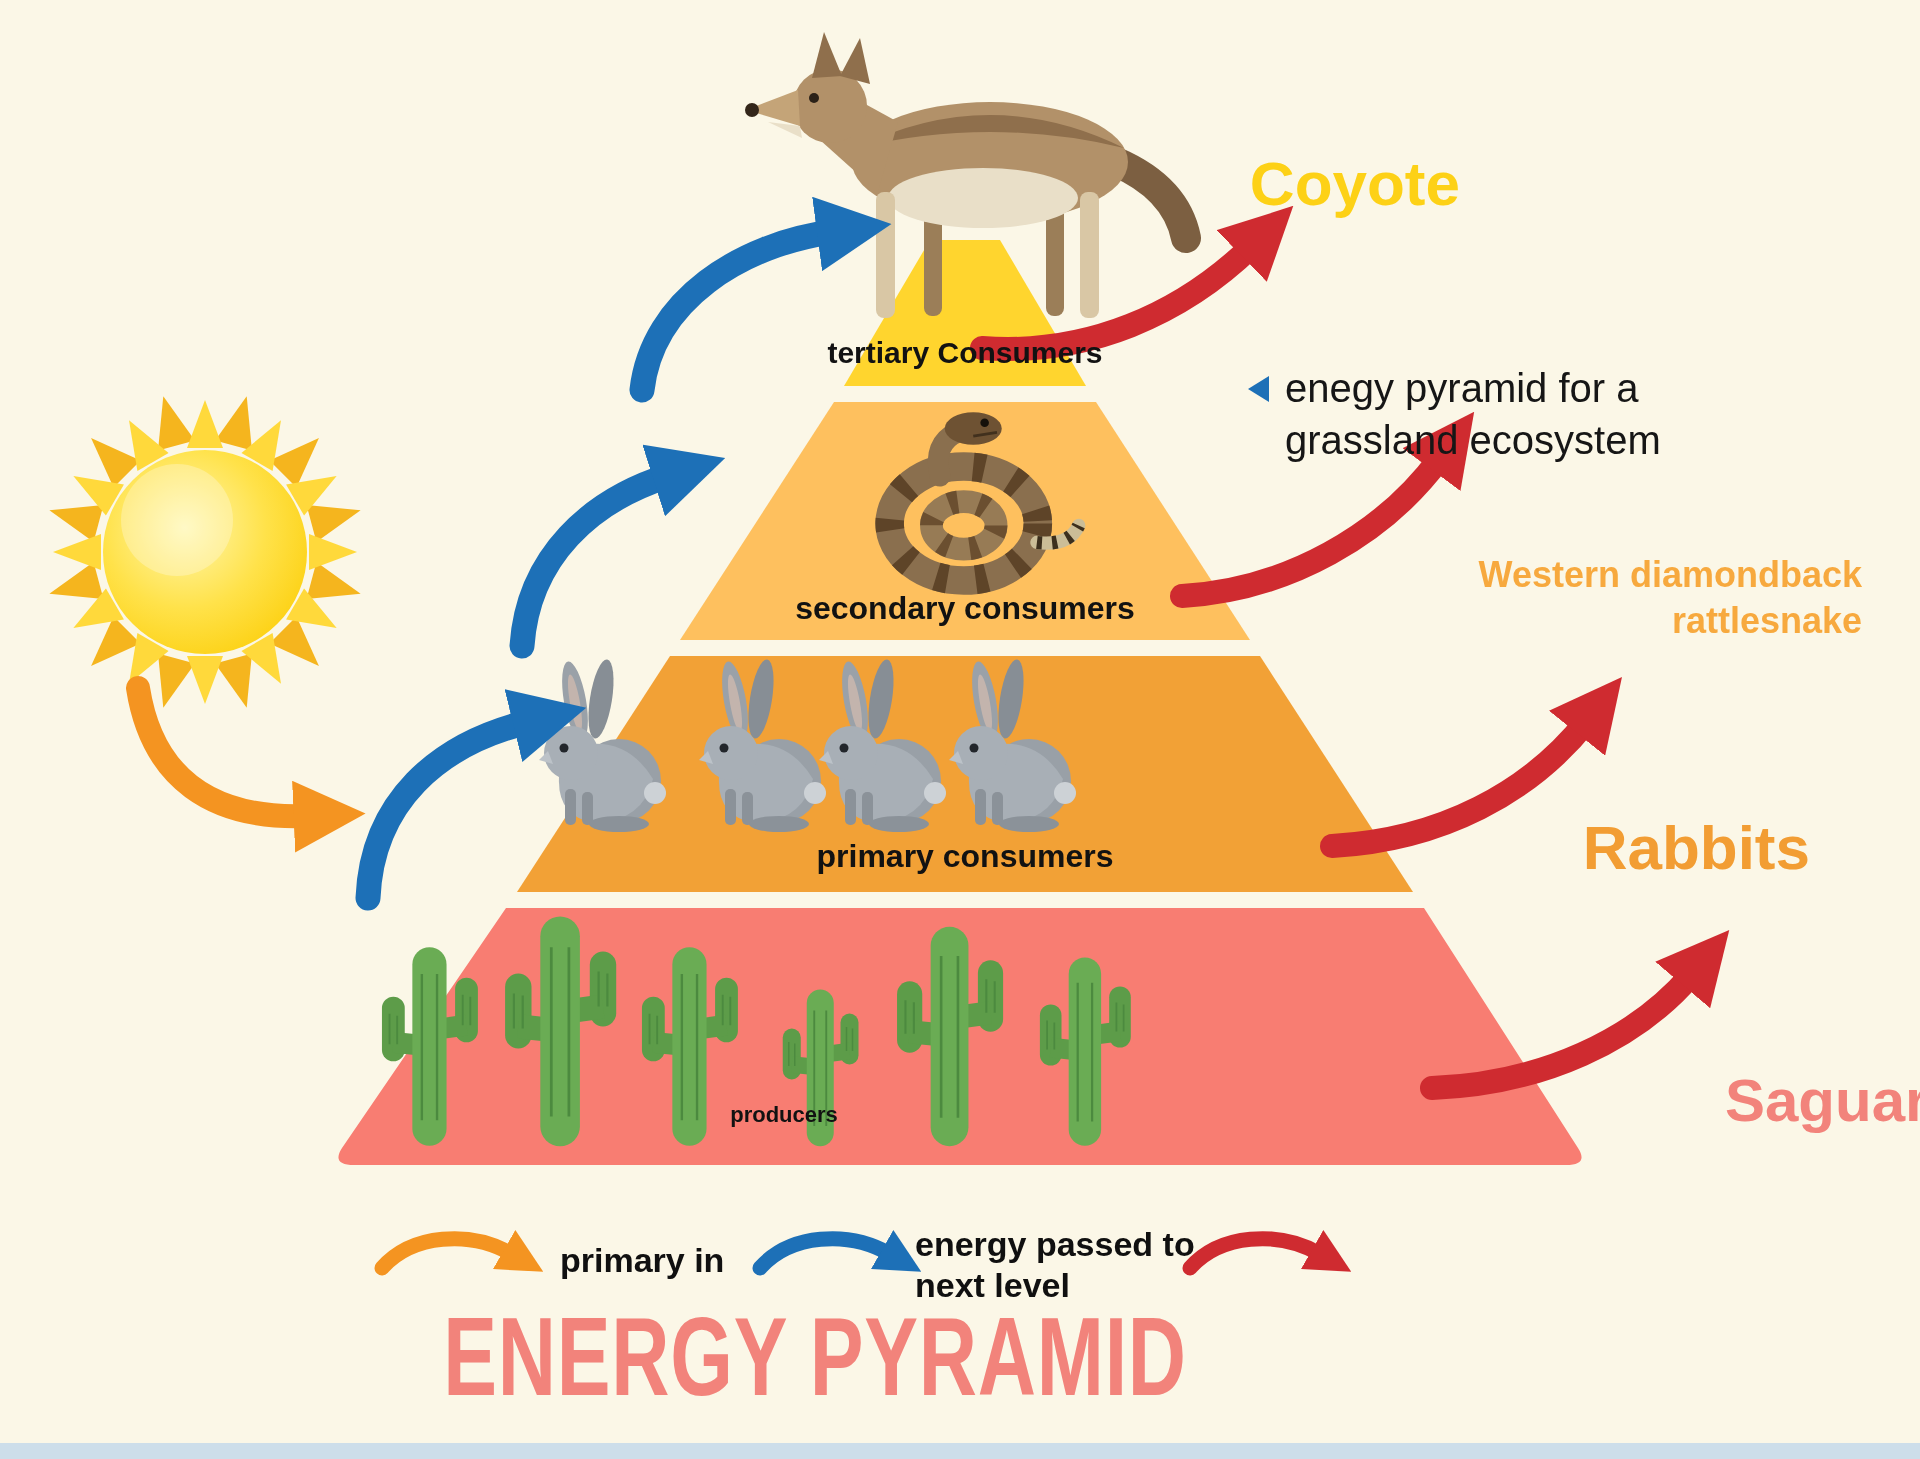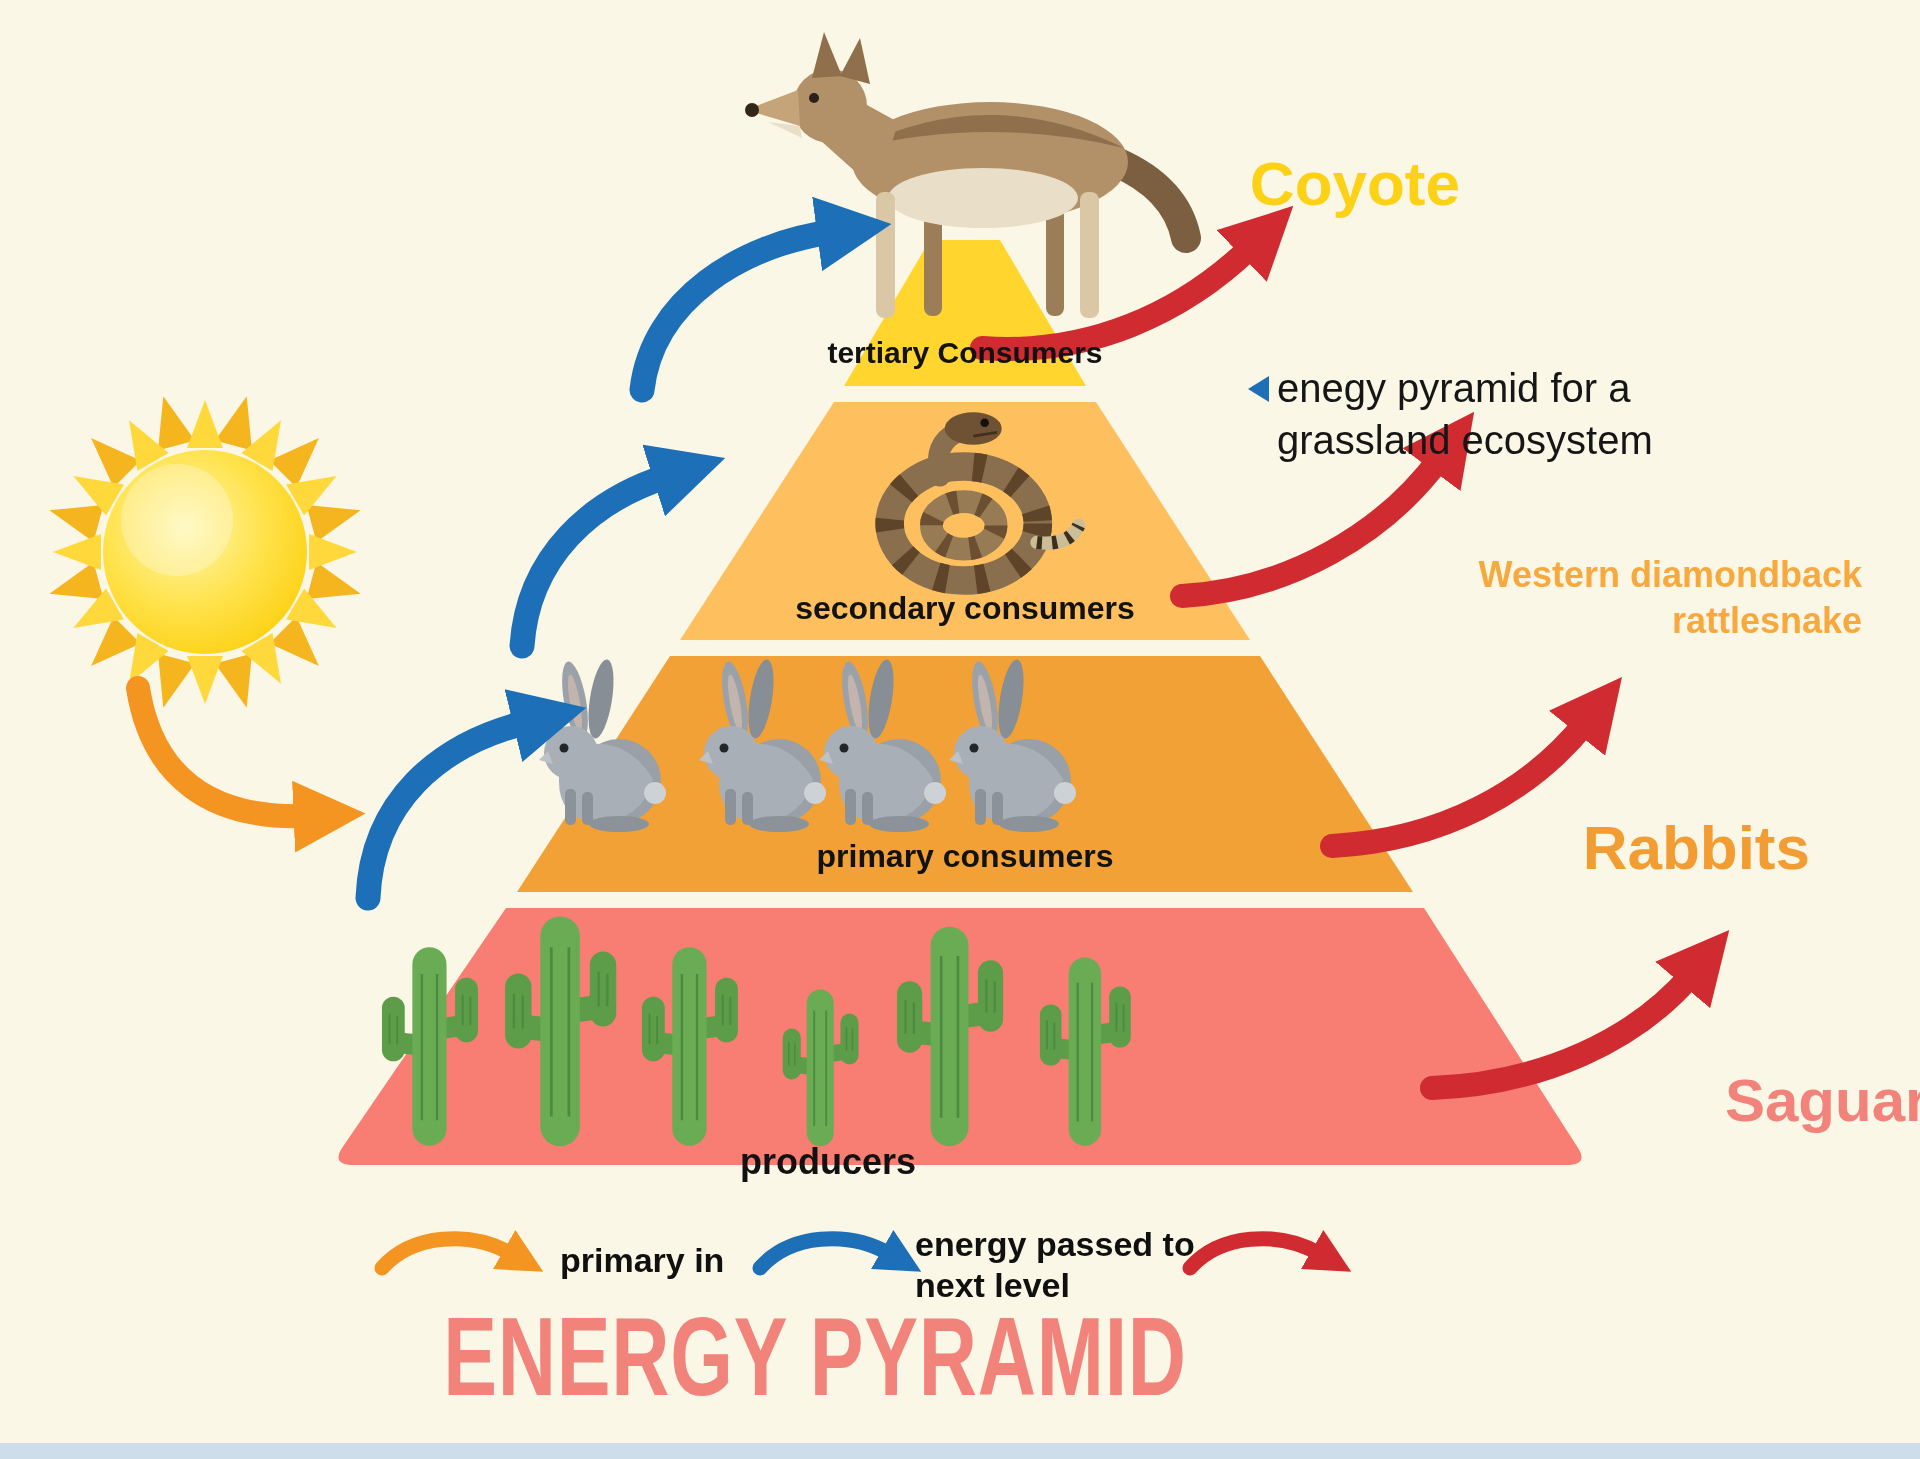--- a/index.html
+++ b/index.html
@@ -12,29 +12,29 @@
   }
   .art{position:absolute;left:0;top:0;width:1920px;height:1459px;}
   .abs{position:absolute;}
   .lvl-label{
     font-weight:bold;color:#121212;text-align:center;
     font-family:"Liberation Sans", sans-serif;
   }
   .lvl-tertiary{left:765px;top:336px;width:400px;font-size:30px;}
   .lvl-secondary{left:765px;top:590px;width:400px;font-size:32px;}
   .lvl-primary{left:765px;top:838px;width:400px;font-size:32px;}
-  .lvl-producers{left:678px;top:1102px;width:300px;font-size:36px;margin-top:39px;}
+  .lvl-producers{left:634px;top:1102px;width:300px;font-size:22px;}
 
   .annot{font-weight:bold;text-align:right;line-height:1.15;}
   .annot-coyote{left:1060px;top:148px;width:400px;font-size:62px;color:#fdd116;}
   .annot-rattlesnake{left:1392px;top:552px;width:470px;font-size:36px;color:#f7a93e;line-height:1.28;}
   .annot-rabbits{left:1410px;top:812px;width:400px;font-size:62px;color:#f29d33;}
   .annot-saguaro{left:1565px;top:1066px;width:400px;font-size:60px;color:#f2837b;}
 
-  .desc{left:1248px;top:362px;display:flex;gap:8px;align-items:flex-start;}
+  .desc{left:1248px;top:362px;display:flex;gap:16px;align-items:flex-start;}
   .desc .tri{
     width:0;height:0;margin-top:14px;
     border-top:13px solid transparent;
     border-bottom:13px solid transparent;
     border-right:21px solid #1d70b7;
   }
   .desc .desc-text{font-size:40px;color:#161616;line-height:1.3;font-weight:500;}
 
   .legend-label{font-weight:bold;color:#101010;font-size:34px;line-height:1.22;}
   .legend-in{left:560px;top:1240px;}

